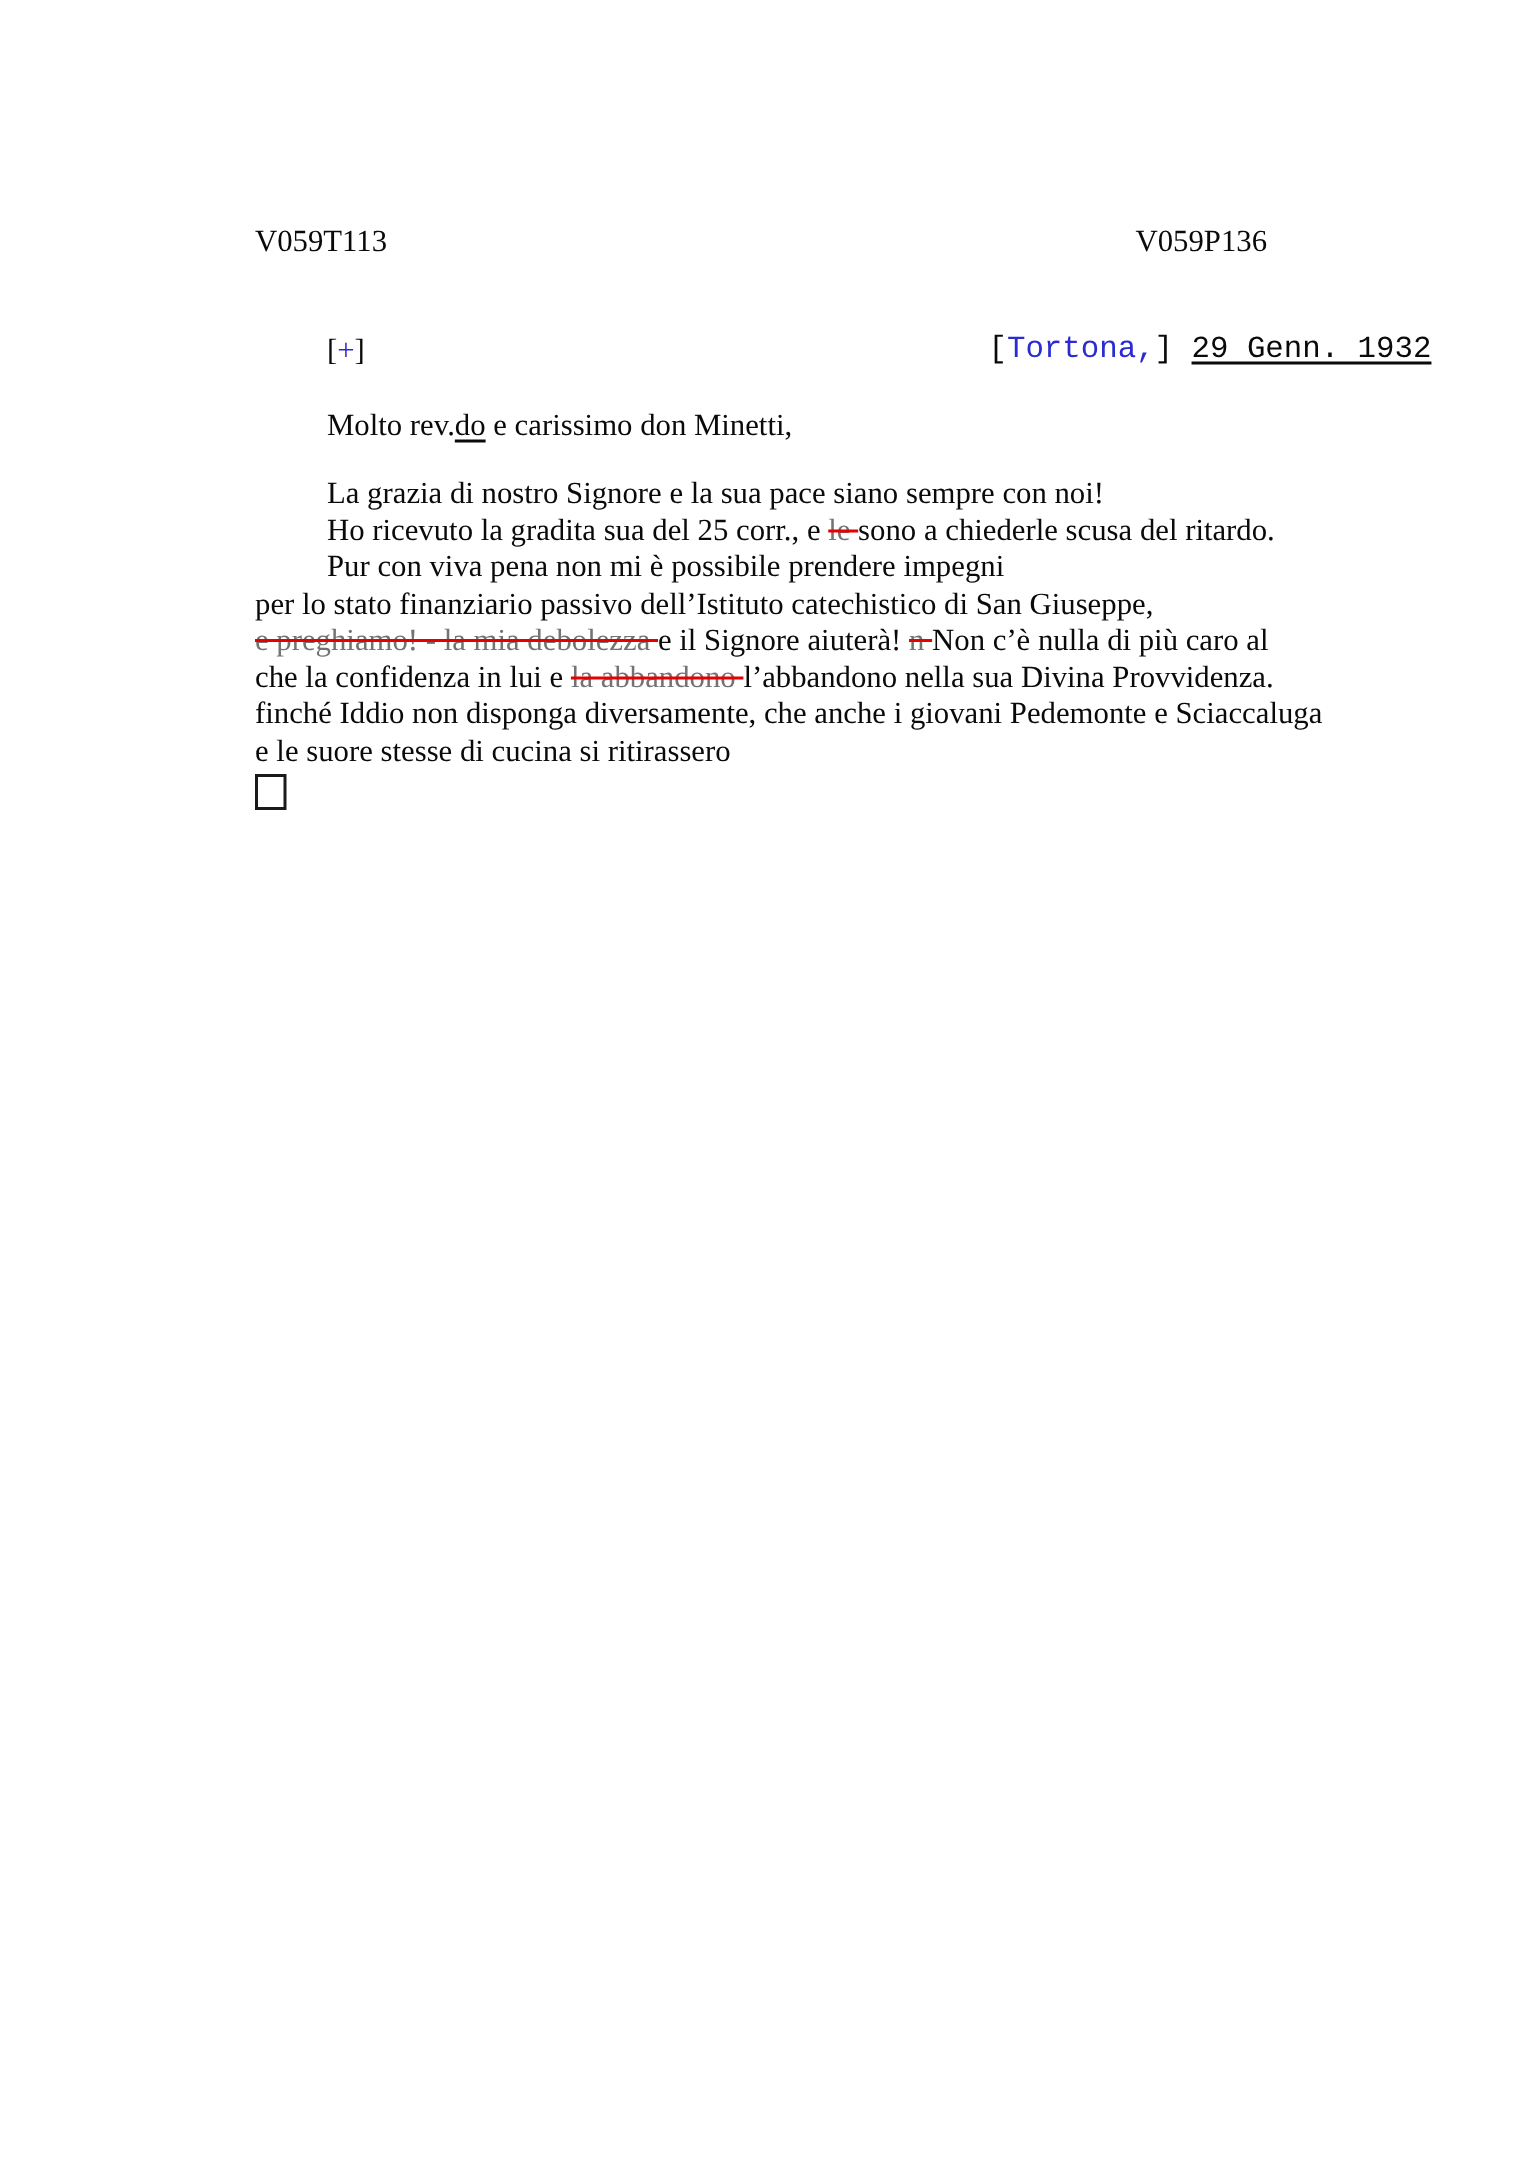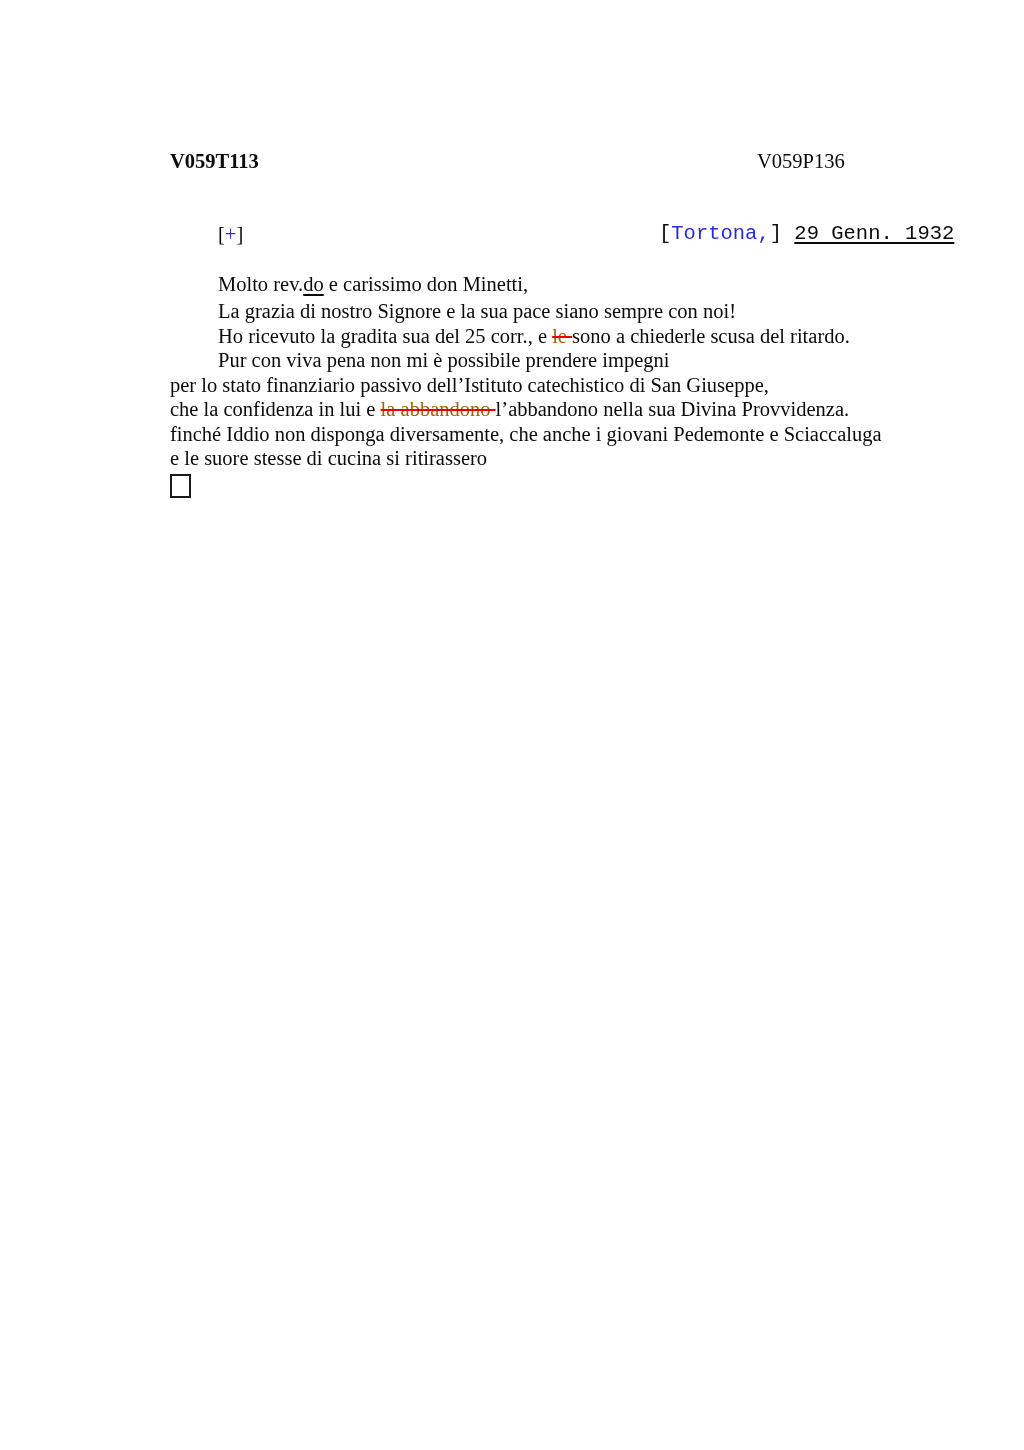--- a/index.html
+++ b/index.html
@@ -19,36 +19,36 @@
   }
   .abs { position: absolute; }
   .line {
     white-space: pre;
     line-height: 24.5px;
     height: 24.5px;
   }
   .indent { padding-left: 48px; }
   .blue { color: #2b2bd0; }
   .del {
-    color: #a16207;
+    color: #737373;
     text-decoration: line-through;
     text-decoration-color: #e60000;
     text-decoration-thickness: 2px;
   }
   .und {
     text-decoration: underline;
     text-decoration-thickness: 1.5px;
     text-underline-offset: 3px;
   }
-  #hdr-left  { left: 170px; top: 149px; font-weight: bold; }
+  #hdr-left  { left: 170px; top: 149px; }
   #hdr-right { left: 757px; top: 149px; }
   #dateline-left  { left: 170px; top: 222px; }
   #dateline-right { left: 659px; top: 222px; font-family: Liberation Mono, monospace; }
   #salutation { left: 170px; top: 272px; }
-  #body-block { left: 170px; top: 299px; width: 740px; }
+  #body-block { left: 170px; top: 317px; width: 740px; }
   .square-glyph {
     display: inline-block;
     width: 17px;
     height: 20px;
     border: 2px solid #1a1a1a;
     margin-top: 3px;
     vertical-align: top;
   }
 </style>
 </head>
@@ -69,20 +69,21 @@
 
     <div class="line indent">La grazia di nostro Signore e la sua pace siano sempre con noi!</div>
 
     <div class="line indent"><span>Ho ricevuto la gradita sua del 25 corr., e </span><span class="del">le </span><span>sono a chiederle scusa del ritardo.</span></div>
 
     <div class="line indent">Pur con viva pena non mi è possibile prendere impegni</div>
 
     <div class="line">per lo stato finanziario passivo dell’Istituto catechistico di San Giuseppe,</div>
 
 
+    <div class="line"><span class="del">e preghiamo! - la mia debolezza </span><span>e il Signore aiuterà! </span><span class="del">n </span><span>Non c’è nulla di più caro al</span></div>
 
 
     <div class="line"><span>che la confidenza in lui e </span><span class="del">la abbandono </span><span>l’abbandono nella sua Divina Provvidenza.</span></div>
 
 
     <div class="line">finché Iddio non disponga diversamente, che anche i giovani Pedemonte e Sciaccaluga</div>
 
     <div class="line">e le suore stesse di cucina si ritirassero</div>
 
     <div class="line"><span class="square-glyph"></span></div>

